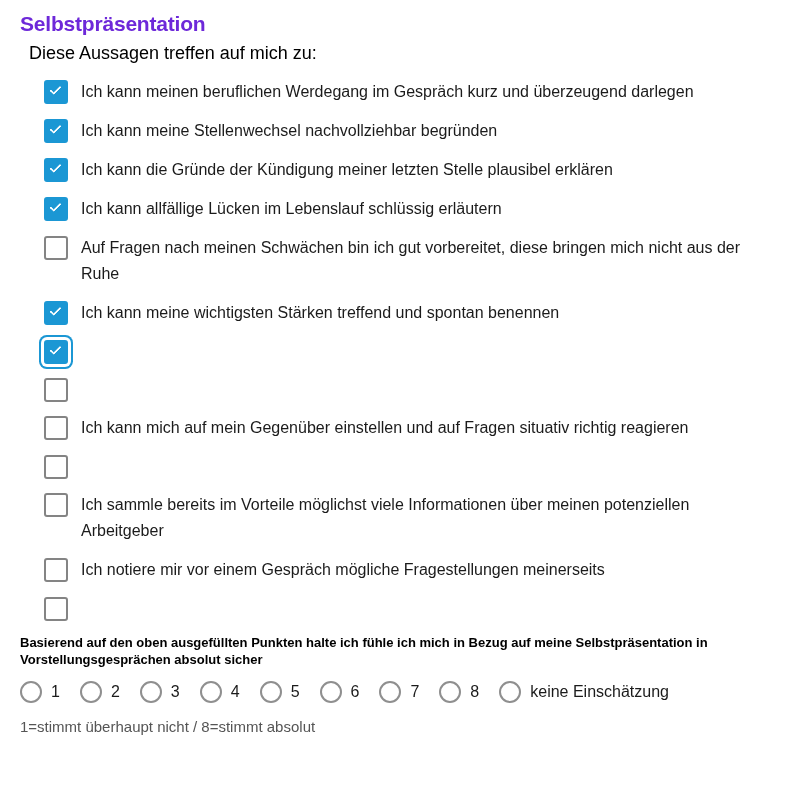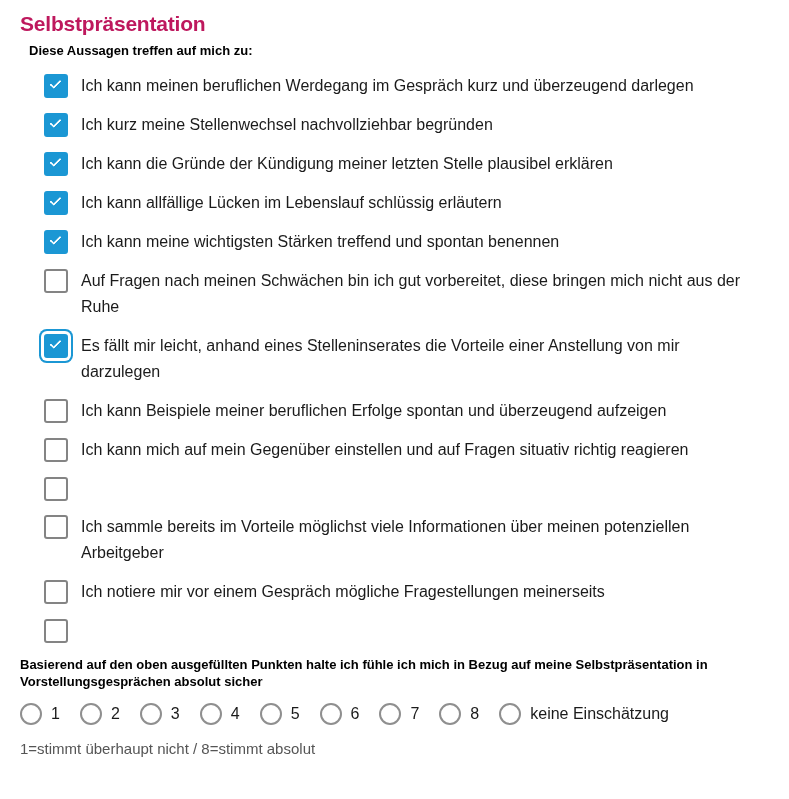--- a/index.html
+++ b/index.html
@@ -13,25 +13,25 @@
     width: 789px;
     min-height: 799px;
     padding: 12px 20px 10px 20px;
     background: #fff;
   }
   .page-title {
     font-size: 21px;
     font-weight: 900;
     letter-spacing: -0.2px;
     margin: 0 0 7px 0;
-    color: #be185d;
+    color: #6d28d9;
   }
   .subtitle {
-    font-size: 13px;
-    font-weight: 700;
+    font-size: 18px;
+    font-weight: 400;
     margin: 0 0 15px 9px;
     color: #000;
   }
   .checklist { margin-left: 10px; }
   .row {
     display: flex;
     align-items: flex-start;
     margin-bottom: 13px;
     padding-left: 14px;
   }
@@ -126,61 +126,58 @@
     <span class="checkbox" aria-checked="true">
           <span class="checkmark"></span>
         </span>
     <span class="item-label">Ich kann meinen beruflichen Werdegang im Gespräch kurz und überzeugend darlegen</span>
   </div>
 
   <div class="row checked">
     <span class="checkbox" aria-checked="true">
           <span class="checkmark"></span>
         </span>
-    <span class="item-label">Ich kurz meine Stellenwechsel nachvollziehbar begründen</span>
+    <span class="item-label">Ich kann meine Stellenwechsel nachvollziehbar begründen</span>
   </div>
 
   <div class="row checked">
     <span class="checkbox" aria-checked="true">
           <span class="checkmark"></span>
         </span>
     <span class="item-label">Ich kann die Gründe der Kündigung meiner letzten Stelle plausibel erklären</span>
   </div>
 
   <div class="row checked">
     <span class="checkbox" aria-checked="true">
           <span class="checkmark"></span>
         </span>
     <span class="item-label">Ich kann allfällige Lücken im Lebenslauf schlüssig erläutern</span>
-  </div>
-
-  <div class="row checked">
-    <span class="checkbox" aria-checked="true">
-          <span class="checkmark"></span>
-        </span>
-    <span class="item-label">Ich kann meine wichtigsten Stärken treffend und spontan benennen</span>
   </div>
 
   <div class="row">
     <span class="checkbox" aria-checked="false"></span>
     <span class="item-label">Auf Fragen nach meinen Schwächen bin ich gut vorbereitet, diese bringen mich nicht aus der
 Ruhe</span>
   </div>
 
+  <div class="row checked">
+    <span class="checkbox" aria-checked="true">
+          <span class="checkmark"></span>
+        </span>
+    <span class="item-label">Ich kann meine wichtigsten Stärken treffend und spontan benennen</span>
+  </div>
+
   <div class="row checked focused">
     <span class="checkbox" aria-checked="true">
           <span class="checkmark"></span>
         </span>
-    <span class="item-label">Es fällt mir leicht, anhand eines Stelleninserates die Vorteile einer Anstellung von mir
-darzulegen</span>
-  </div>
-
-  <div class="row">
-    <span class="checkbox" aria-checked="false"></span>
-    <span class="item-label">Ich kann Beispiele meiner beruflichen Erfolge spontan und überzeugend aufzeigen</span>
+  </div>
+
+  <div class="row">
+    <span class="checkbox" aria-checked="false"></span>
   </div>
 
   <div class="row">
     <span class="checkbox" aria-checked="false"></span>
     <span class="item-label">Ich kann mich auf mein Gegenüber einstellen und auf Fragen situativ richtig reagieren</span>
   </div>
 
   <div class="row">
     <span class="checkbox" aria-checked="false"></span>
   </div>

